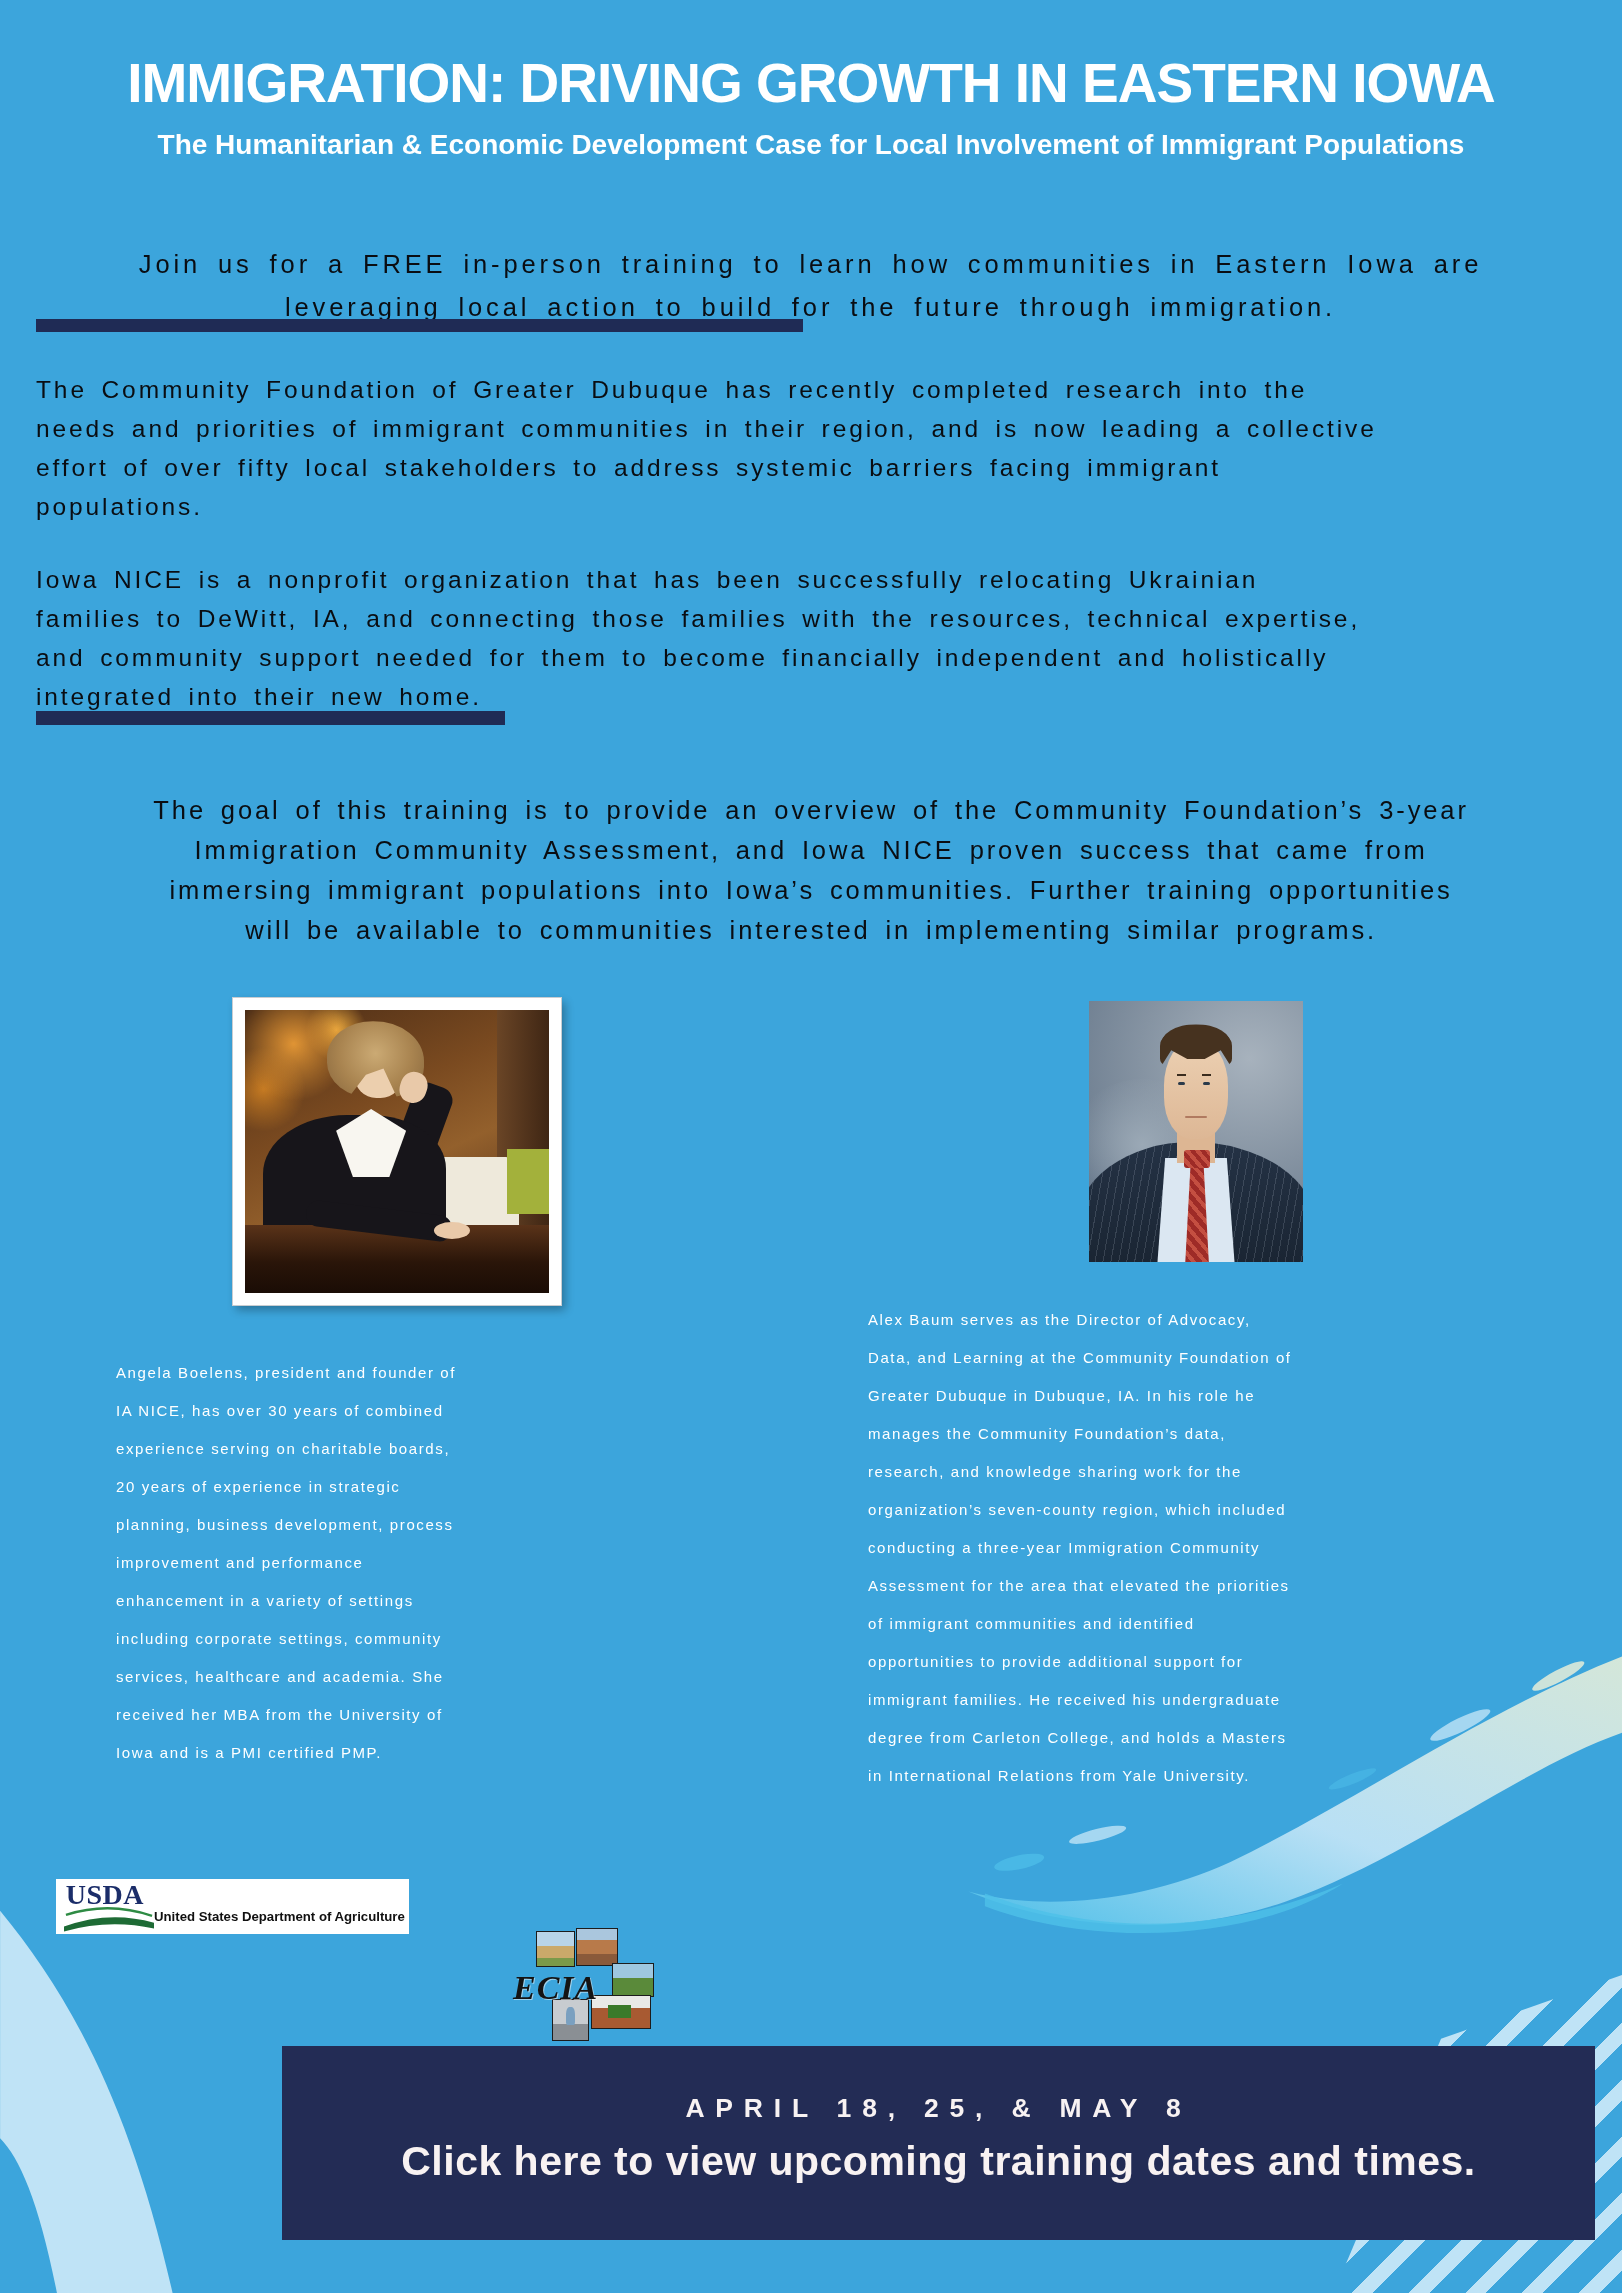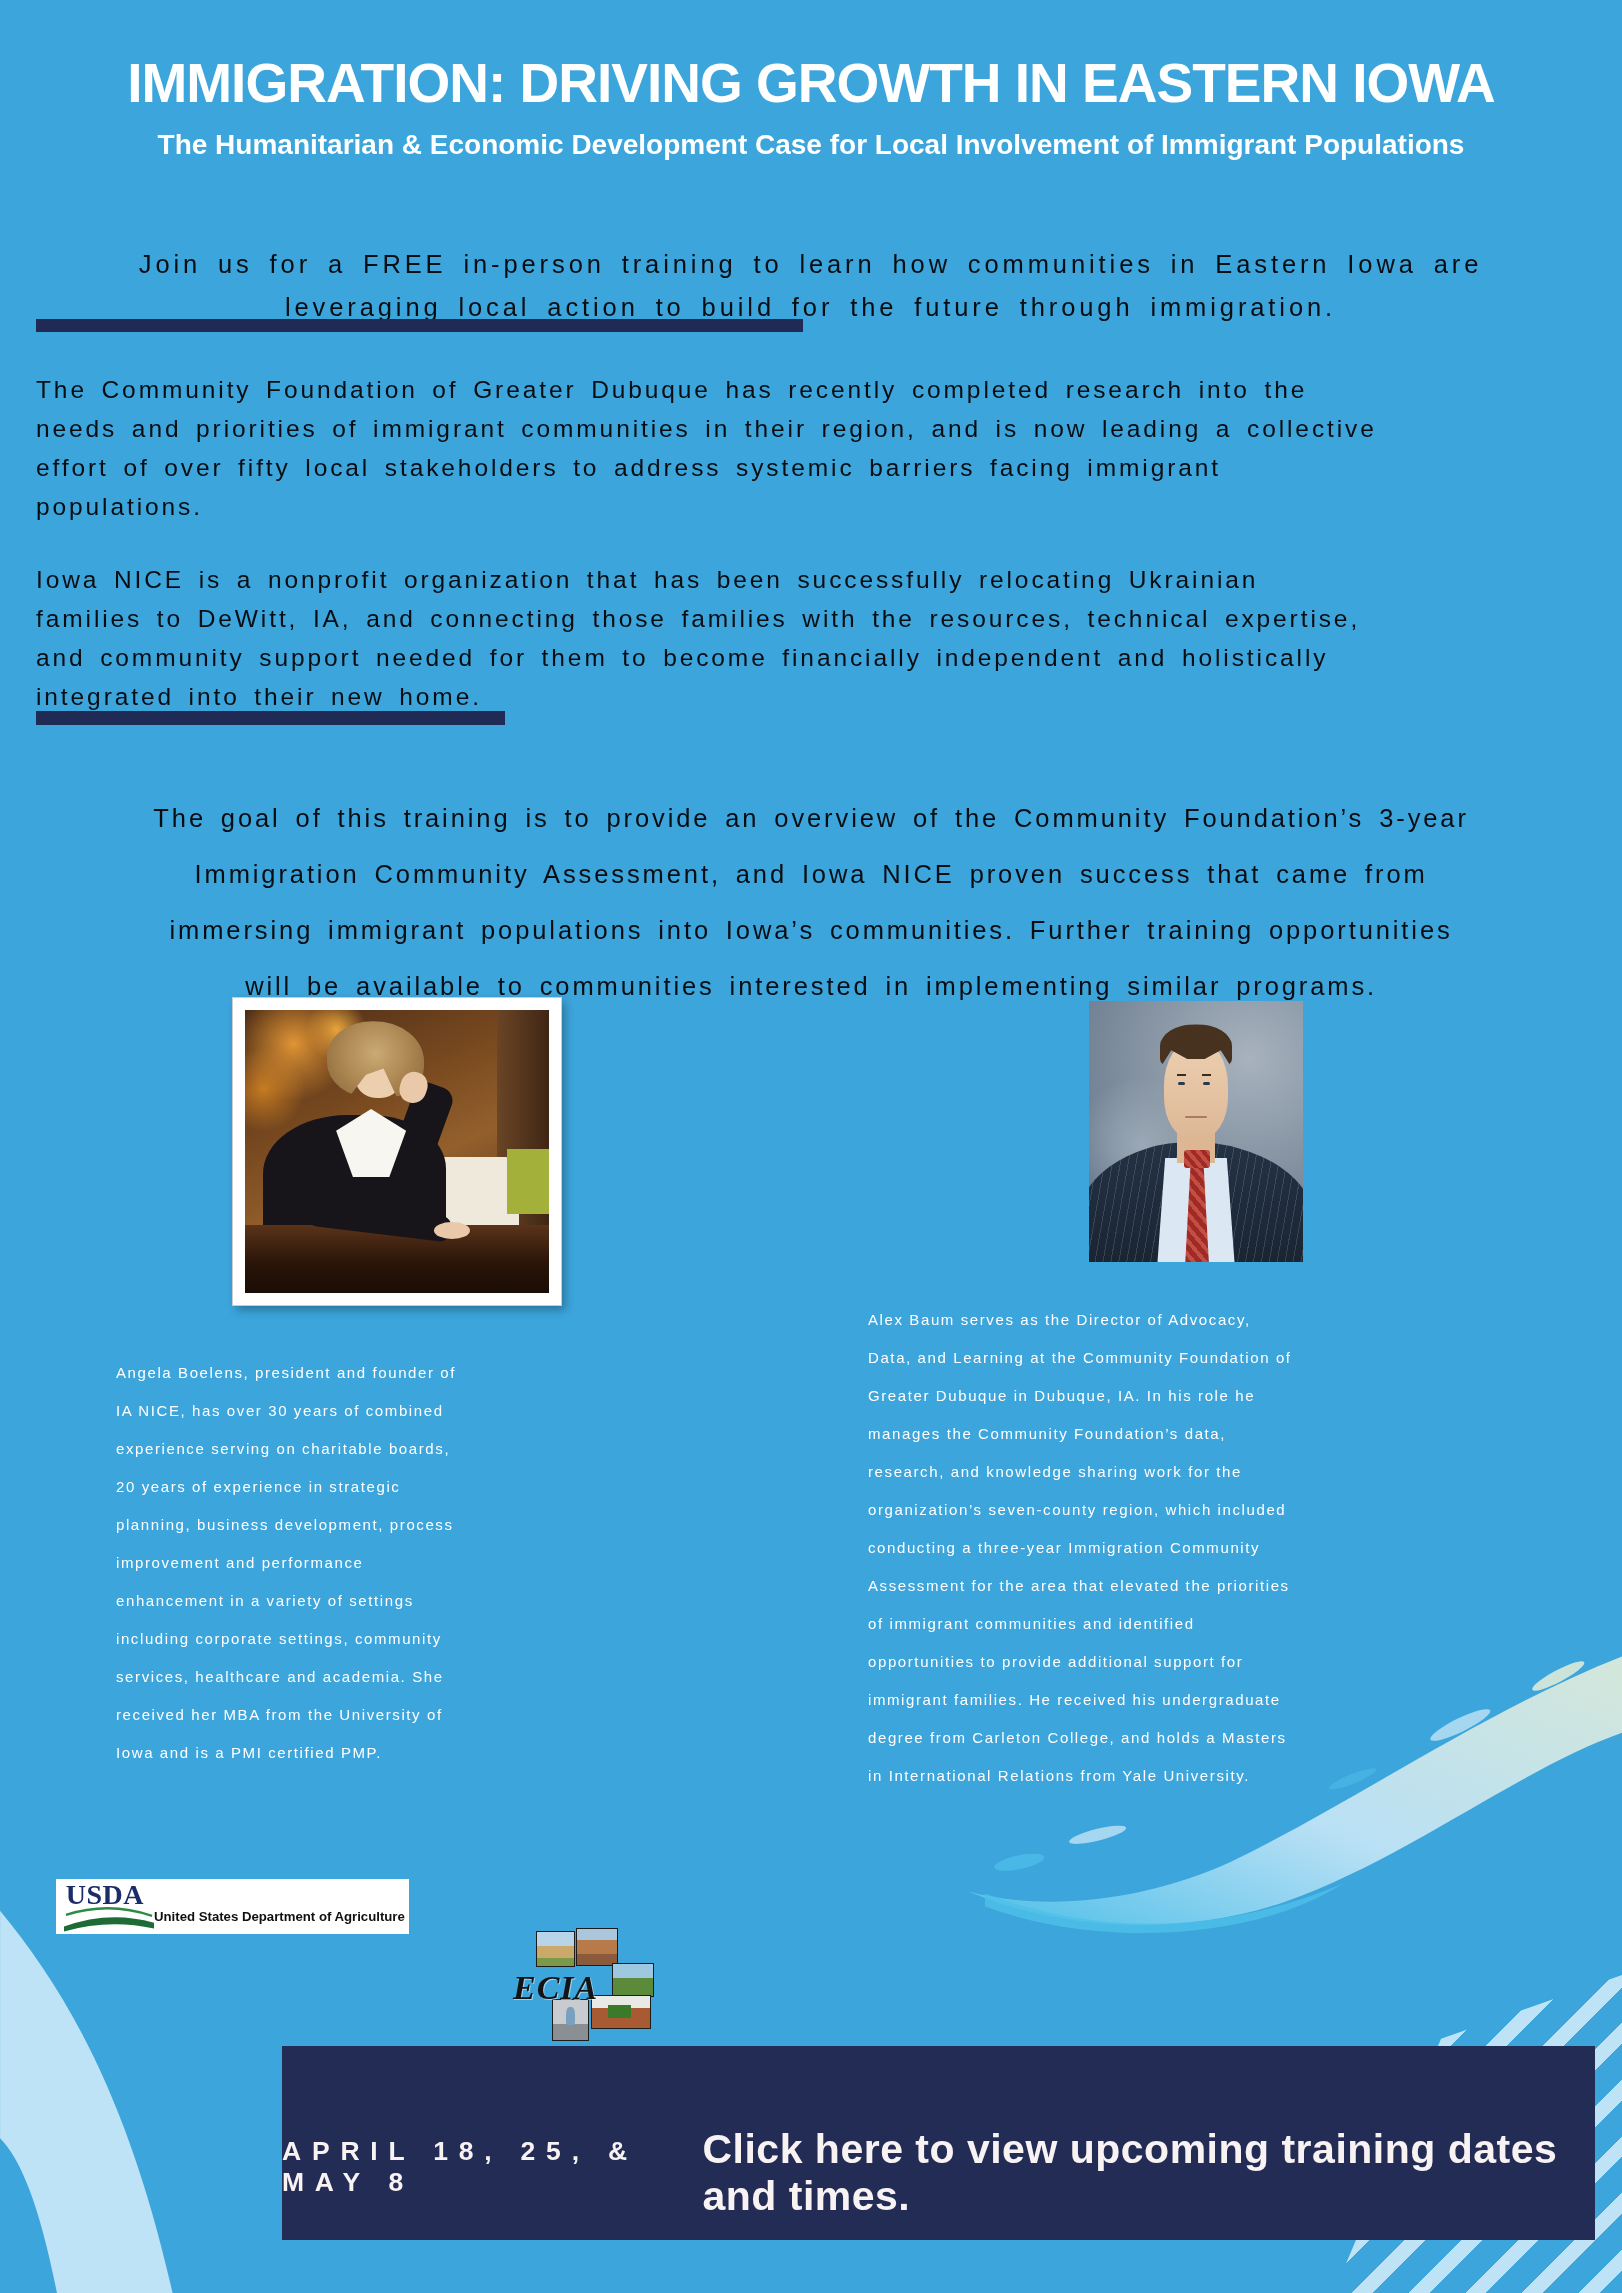--- a/index.html
+++ b/index.html
@@ -22,21 +22,21 @@
   .intro{left:29px;width:1563px;top:212px;text-align:center;color:var(--body-text);
          font-size:25.5px;letter-spacing:3.9px;word-spacing:5.9px;line-height:43px;}
   .bar{background:var(--navy);height:12.7px;}
   .bar1{left:36px;top:319px;width:767px;}
   .bar2{left:36px;top:711px;width:469px;height:13.7px;}
   .para{color:var(--body-text);font-size:24.5px;letter-spacing:2.9px;word-spacing:4.9px;
         line-height:39px;}
   .para1{left:36px;top:339px;width:1578px;}
   .para2{left:36px;top:529px;width:1578px;}
   .goal{left:19.6px;width:1583px;top:759px;text-align:center;color:var(--body-text);
-        font-size:25.5px;letter-spacing:2.9px;word-spacing:4.9px;line-height:56px;}
+        font-size:25.5px;letter-spacing:2.9px;word-spacing:4.9px;line-height:40px;}
 
   
   .bio{color:#fff;font-size:15px;letter-spacing:1.6px;line-height:38px;}
   .bio-angela{left:116px;top:1323px;width:568px;}
   .bio-alex{left:868px;top:1270px;width:686px;line-height:38px;}
 
   
   .photo-frame{left:232px;top:997px;width:328px;height:307px;background:#fff;
         border:1px solid #c9cdd1;box-shadow:3.9px 4.9px 8.8px rgba(0,0,0,.30);}
   .photo-inner{position:absolute;inset:11.8px;overflow:hidden;}
@@ -108,21 +108,21 @@
       background:linear-gradient(180deg,#c8ccd0 0 60%,#8a8f94 60% 100%);}
   .tile-tower::after{content:"";position:absolute;left:38%;top:18%;width:24%;height:46%;background:#7aa0c0;border-radius:40% 40% 20% 20%;}
   .ecia-word{position:absolute;left:0;top:36%;font-family:"Liberation Serif","DejaVu Serif",serif;
       font-weight:bold;font-size:34px;color:#141414;letter-spacing:1px;
       text-shadow:1px 1px 0 rgba(255,255,255,.5);}
 
   
   .credit{left:39px;width:1470px;top:1972px;text-align:center;color:var(--navy);
       font-size:25.5px;letter-spacing:0.3px;}
   .banner{left:282px;top:2046px;width:1313px;height:194px;background:var(--banner-bg);
-      display:flex;flex-direction:row;align-items:center;justify-content:flex-start;
+      display:flex;flex-direction:column;align-items:center;justify-content:flex-start;
       padding-top:47px;box-sizing:border-box;cursor:pointer;z-index:6;}
   .banner-dates{color:var(--banner-text);font-weight:bold;font-size:26.5px;letter-spacing:10.8px;}
   .banner-cta{color:var(--banner-text);font-weight:bold;font-size:41px;letter-spacing:0.5px;margin-top:13.7px;}
 
   
   .stripes{left:1274px;top:1975px;width:348px;height:319px;z-index:4;
       background:repeating-linear-gradient(135deg,var(--pale-blue) 0 14.7px,rgba(0,0,0,0) 14.7px 40px);
       clip-path:polygon(100% 0%,48% 20%,17% 100%,100% 100%);}
   .svgdec{position:absolute;z-index:1;}
   .content{z-index:3;}

